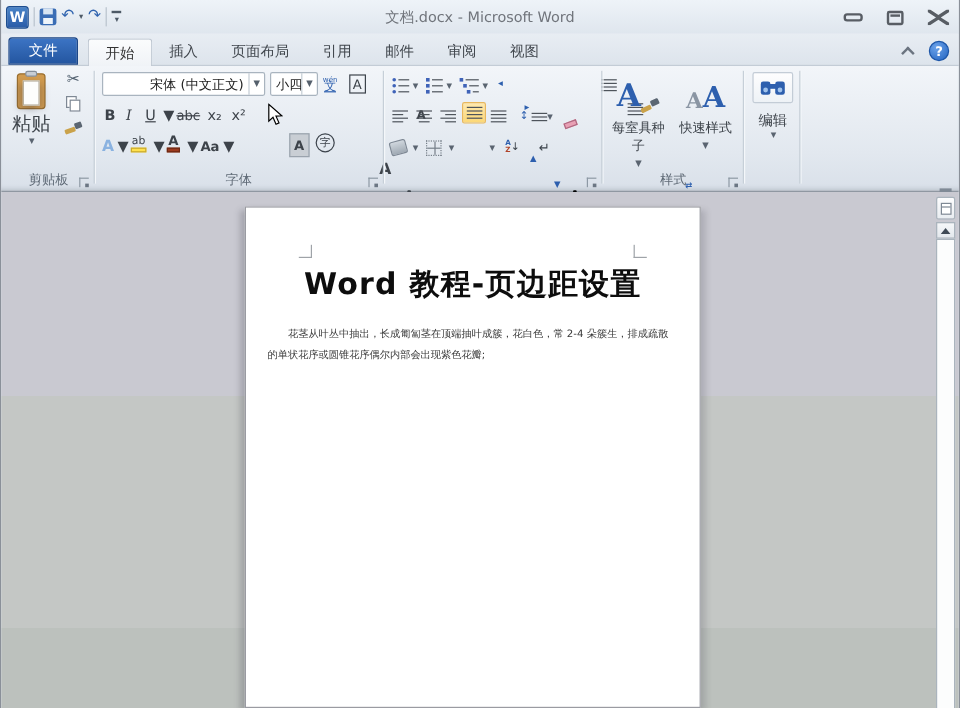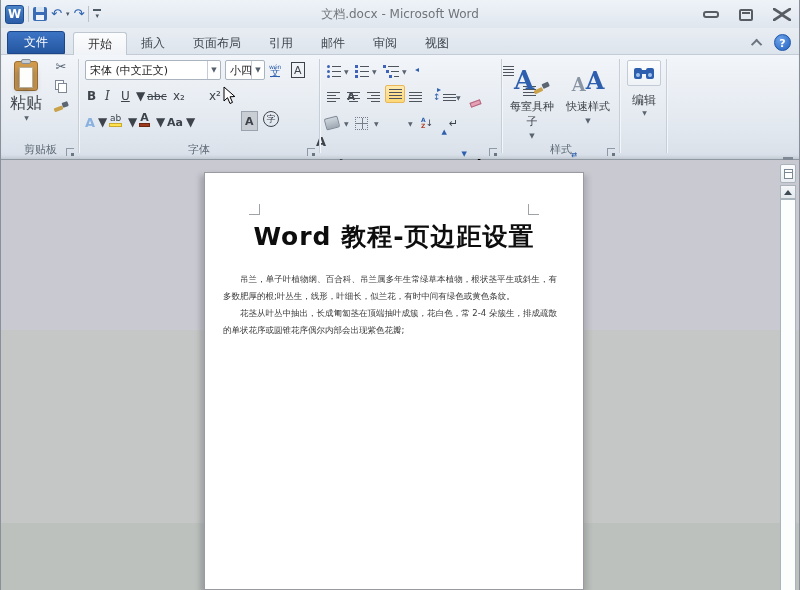--- a/index.html
+++ b/index.html
@@ -68,21 +68,21 @@
   .scissors { font-size:13px; color:#51606f; }
   .copyic { position:relative; width:12px; height:13px; }
   .copyic i,.copyic em { position:absolute; width:9px; height:10px; background:#fff; border:1px solid #7e8894; display:block; }
   .copyic i { left:0; top:0; } .copyic em { left:3px; top:3px; }
   .brushic { width:16px; height:14px; }
 
   
   .g-font { position:absolute; left:78px; top:0; width:240px; height:105px; }
   .combo { position:absolute; height:20px; background:#fff; border:1px solid #a9b4bf; border-radius:2px;
            font-size:11px; color:#222; display:flex; align-items:center; }
-  .combo .cval { flex:1; padding:0 4px; white-space:nowrap; overflow:hidden; }
+  .combo .cval { flex:1; padding:0 4px; white-space:nowrap; overflow:hidden;text-align:right; }
   .combo .cdd { width:13px; height:100%; border-left:1px solid #c4ccd4; display:flex; align-items:center; justify-content:center; font-size:7px; color:#55606c; }
   .fi { position:absolute; height:20px; display:flex; align-items:center; justify-content:center; font-size:12px; color:#3d434a; }
   .phonetic { flex-direction:column; line-height:6px; }
   .phonetic .top { font-size:6px; color:#2d5fae; }
   .phonetic .bot { font-size:10px; color:#2d5fae; border-bottom:1px solid #2d5fae; }
   .borderA { border:1px solid #3c434b; padding:0 2px; font-size:11px; height:16px; line-height:15px; }
   .ubar { text-decoration:underline; }
   .strike { text-decoration:line-through; font-size:11px; }
   .fxA { color:#8ab2e0; font-weight:bold; font-size:13px; }
   .hlic,.fcic { display:flex; flex-direction:column; align-items:center; line-height:10px; }
@@ -273,21 +273,21 @@
       <div class="fi" style="left:212px; top:5px;">
         <span class="borderA">A</span>
       </div>
 
       <div class="fi" style="left:8px; top:31px; font-weight:bold;">B</div>
       <div class="fi" style="left:26px; top:31px; font-style:italic; font-family:'DejaVu Serif',serif;">I</div>
       <div class="fi ubar" style="left:42px; top:31px;">U</div>
       <div class="fi arrow" style="left:56px; top:31px;">▼</div>
       <div class="fi strike" style="left:68px; top:31px;">abc</div>
       <div class="fi" style="left:94px; top:31px;">x₂</div>
-      <div class="fi" style="left:130px; top:31px;">x²</div>
+      <div class="fi" style="left:114px; top:31px;">x²</div>
       <div class="fi clearic" style="left:152px; top:31px;">
         <span>A</span>
           <i></i>
       </div>
 
       <div class="fi fxA" style="left:6px; top:57px;">A</div>
       <div class="fi arrow" style="left:18px; top:57px;">▼</div>
       <div class="fi hlic" style="left:30px; top:55px;">
         <span class="t">ab</span>
           <span class="bar"></span>
@@ -510,21 +510,20 @@
   <svg class="cursor" width="14" height="20" viewBox="0 0 14 20">
     <path d="M1 1 L1 15 L4.5 11.7 L7 17.5 L9.5 16.4 L7 10.8 L11.8 10.5 Z" fill="#fff" stroke="#000" stroke-width="1"></path>
   </svg>
 
   <div class="docarea">
     <div class="page">
       <div class="cropmark cm-left"></div>
       <div class="cropmark cm-right"></div>
       <div class="doc-title">Word 教程-页边距设置</div>
       <div class="doc-body">
-        <p>吊兰，单子叶植物纲、百合科、吊兰属多年生常绿草本植物，根状茎平生或斜生，有多数肥厚的根;叶丛生，线形，叶细长，似兰花，有时中间有绿色或黄色条纹。</p>
         <p>花茎从叶丛中抽出，长成匍匐茎在顶端抽叶成簇，花白色，常 2-4 朵簇生，排成疏散的单状花序或圆锥花序偶尔内部会出现紫色花瓣;</p>
       </div>
     </div>
 
     <div class="scrollcol">
       <div class="split-dash"></div>
       <div class="rulerbtn">
           <span class="ric">
             <i></i>
           </span>

